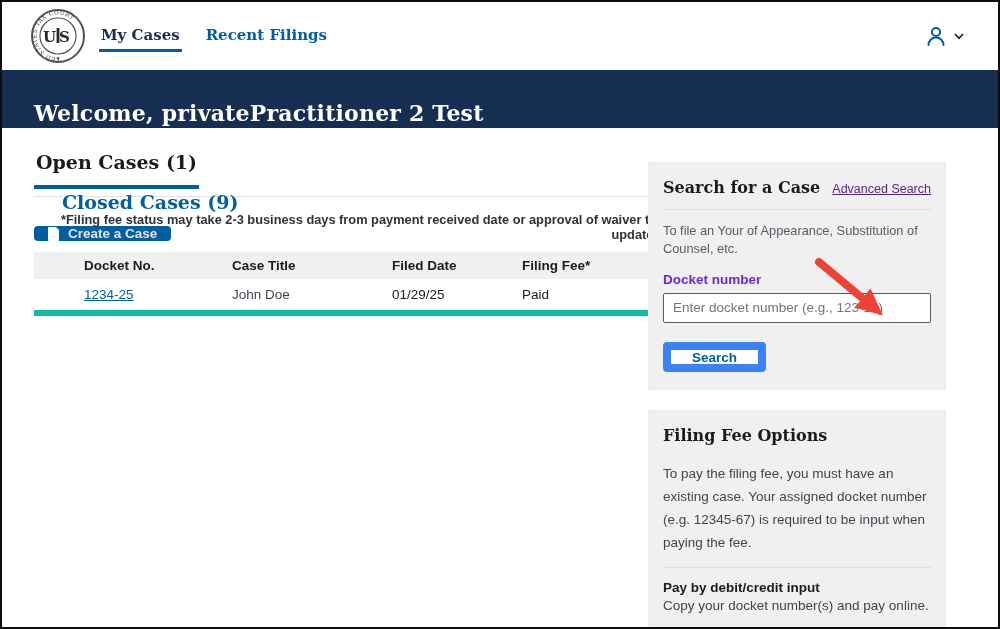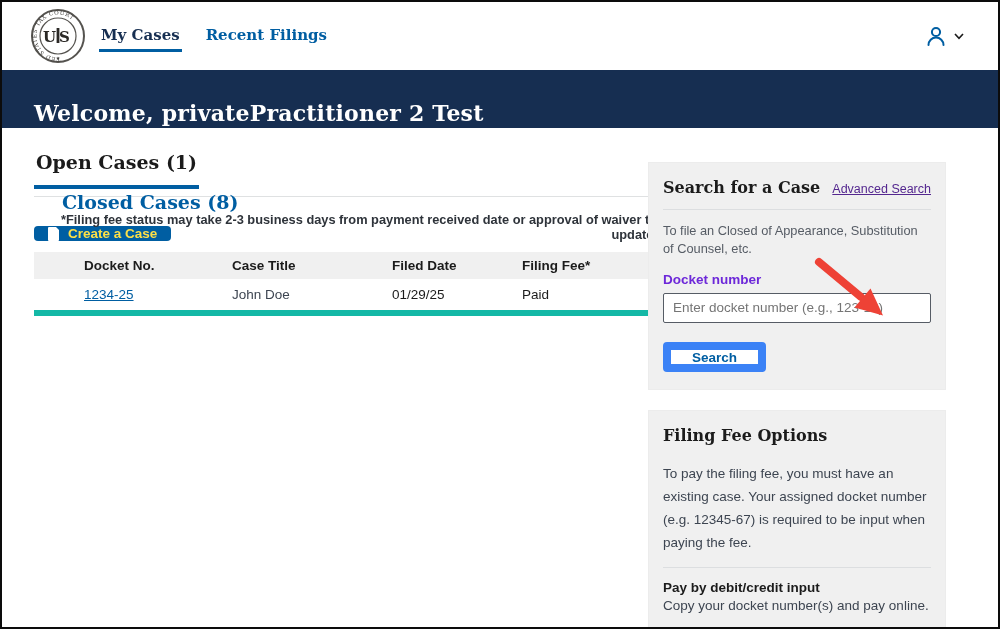--- a/index.html
+++ b/index.html
@@ -50,21 +50,21 @@
   .tab {
     font-family:"DejaVu Serif","Liberation Serif",serif;
     font-size:19px; font-weight:bold; cursor:pointer;
     padding:3px 2px 12px; white-space:nowrap;
   }
   .tab.active { color:#1b1b1b; border-bottom:4px solid #005ea2; margin-bottom:-1px; }
   .tab.inactive { color:#005ea2; margin-left:26px; }
   .tabs-spacer { flex:1; }
   .btn-primary {
     display:inline-flex; align-items:center; gap:8px; border:none; cursor:pointer;
-    background:#005ea2; color:#fde047; font-weight:bold; font-size:13.5px;
+    background:#005ea2; color:#e5e5e5; font-weight:bold; font-size:13.5px;
     height:27px; padding:0 14px; border-radius:4px;
     font-family:"Liberation Sans","DejaVu Sans",sans-serif;
   }
   .create-btn { margin-top:1px; }
 
   .fee-note {
     margin-top:15px; text-align:right; font-size:12.8px; font-weight:600;
     color:#2e333a;
   }
 
@@ -154,21 +154,21 @@
 
   <div class="banner">
     <h1 class="serif">Welcome, privatePractitioner 2 Test</h1>
   </div>
 
   <div class="content">
 
     <div class="left-col">
       <div class="tabs-row">
         <div class="tab active">Open Cases (1)</div>
-        <div class="tab inactive">Closed Cases (8)</div>
+        <div class="tab inactive">Closed Cases (9)</div>
         <div class="tabs-spacer"></div>
         <button class="btn-primary create-btn">
           <svg width="12" height="14" viewBox="0 0 12 14">
             <path d="M1 0h7l3 3v10a1 1 0 0 1-1 1H1a1 1 0 0 1-1-1V1a1 1 0 0 1 1-1z" fill="#fff"></path>
           </svg>
           <span>Create a Case</span>
         </button>
       </div>
 
       <div class="fee-note">*Filing fee status may take 2-3 business days from payment received date or approval of waiver to update.</div>
@@ -194,21 +194,21 @@
     </div>
 
     <aside class="right-col">
 
       <section class="panel">
         <div class="panel-title-row">
           <h2 class="panel-title">Search for a Case</h2>
           <a class="adv-link">Advanced Search</a>
         </div>
         <hr>
-        <p class="helper">To file an Closed of Appearance, Substitution of Counsel, etc.</p>
+        <p class="helper">To file an Your of Appearance, Substitution of Counsel, etc.</p>
         <div class="field-label">Docket number</div>
         <input class="docket-input" type="text" placeholder="Enter docket number (e.g., 123-19)" style="">
         <div>
           <button class="btn-outline">Search</button>
         </div>
       </section>
 
       <section class="panel">
         <h2 class="panel-title">Filing Fee Options</h2>
         <p class="fee-desc">To pay the filing fee, you must have an existing case. Your assigned docket number (e.g. 12345-67) is required to be input when paying the fee.</p>

